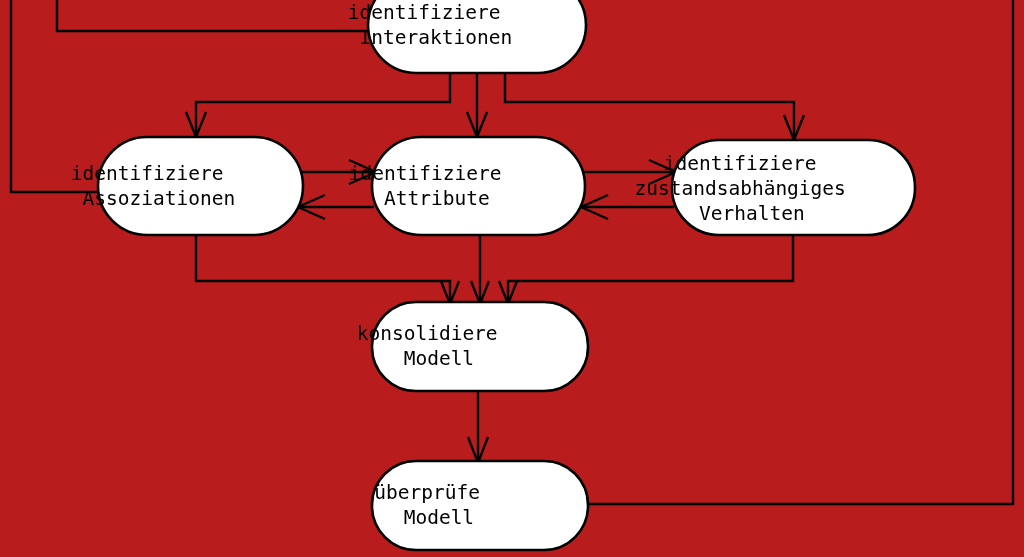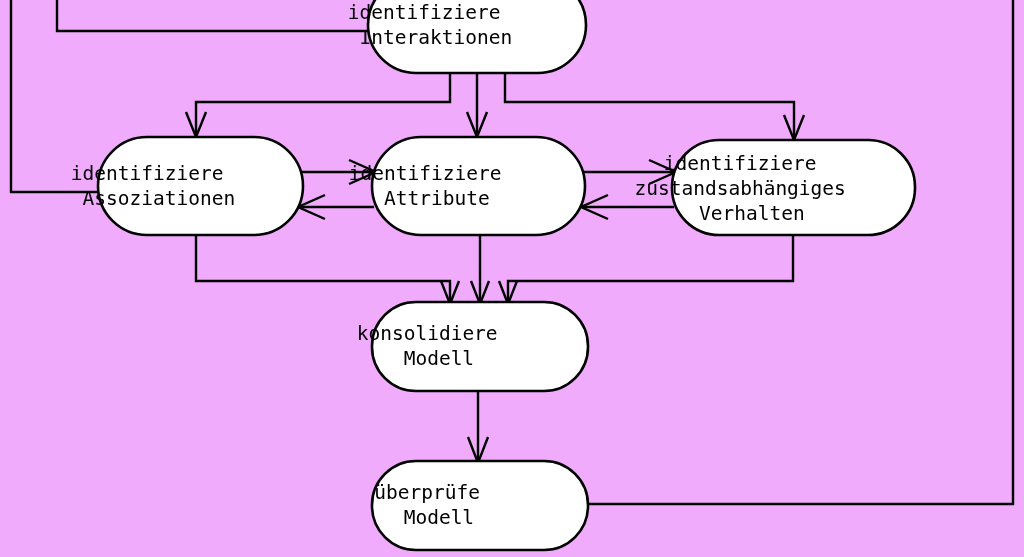--- a/index.html
+++ b/index.html
@@ -7,21 +7,21 @@
     padding: 0;
     background: #ffffff;
   }
   body {
     font-family: "DejaVu Sans Mono", "Liberation Mono", monospace;
   }
   #diagram-root {
     position: relative;
     width: 1024px;
     height: 557px;
-    background: #f0abfc;
+    background: #b91c1c;
     overflow: hidden;
   }
   #diagram-svg {
     position: absolute;
     left: 0;
     top: 0;
     width: 1024px;
     height: 557px;
     display: block;
   }

